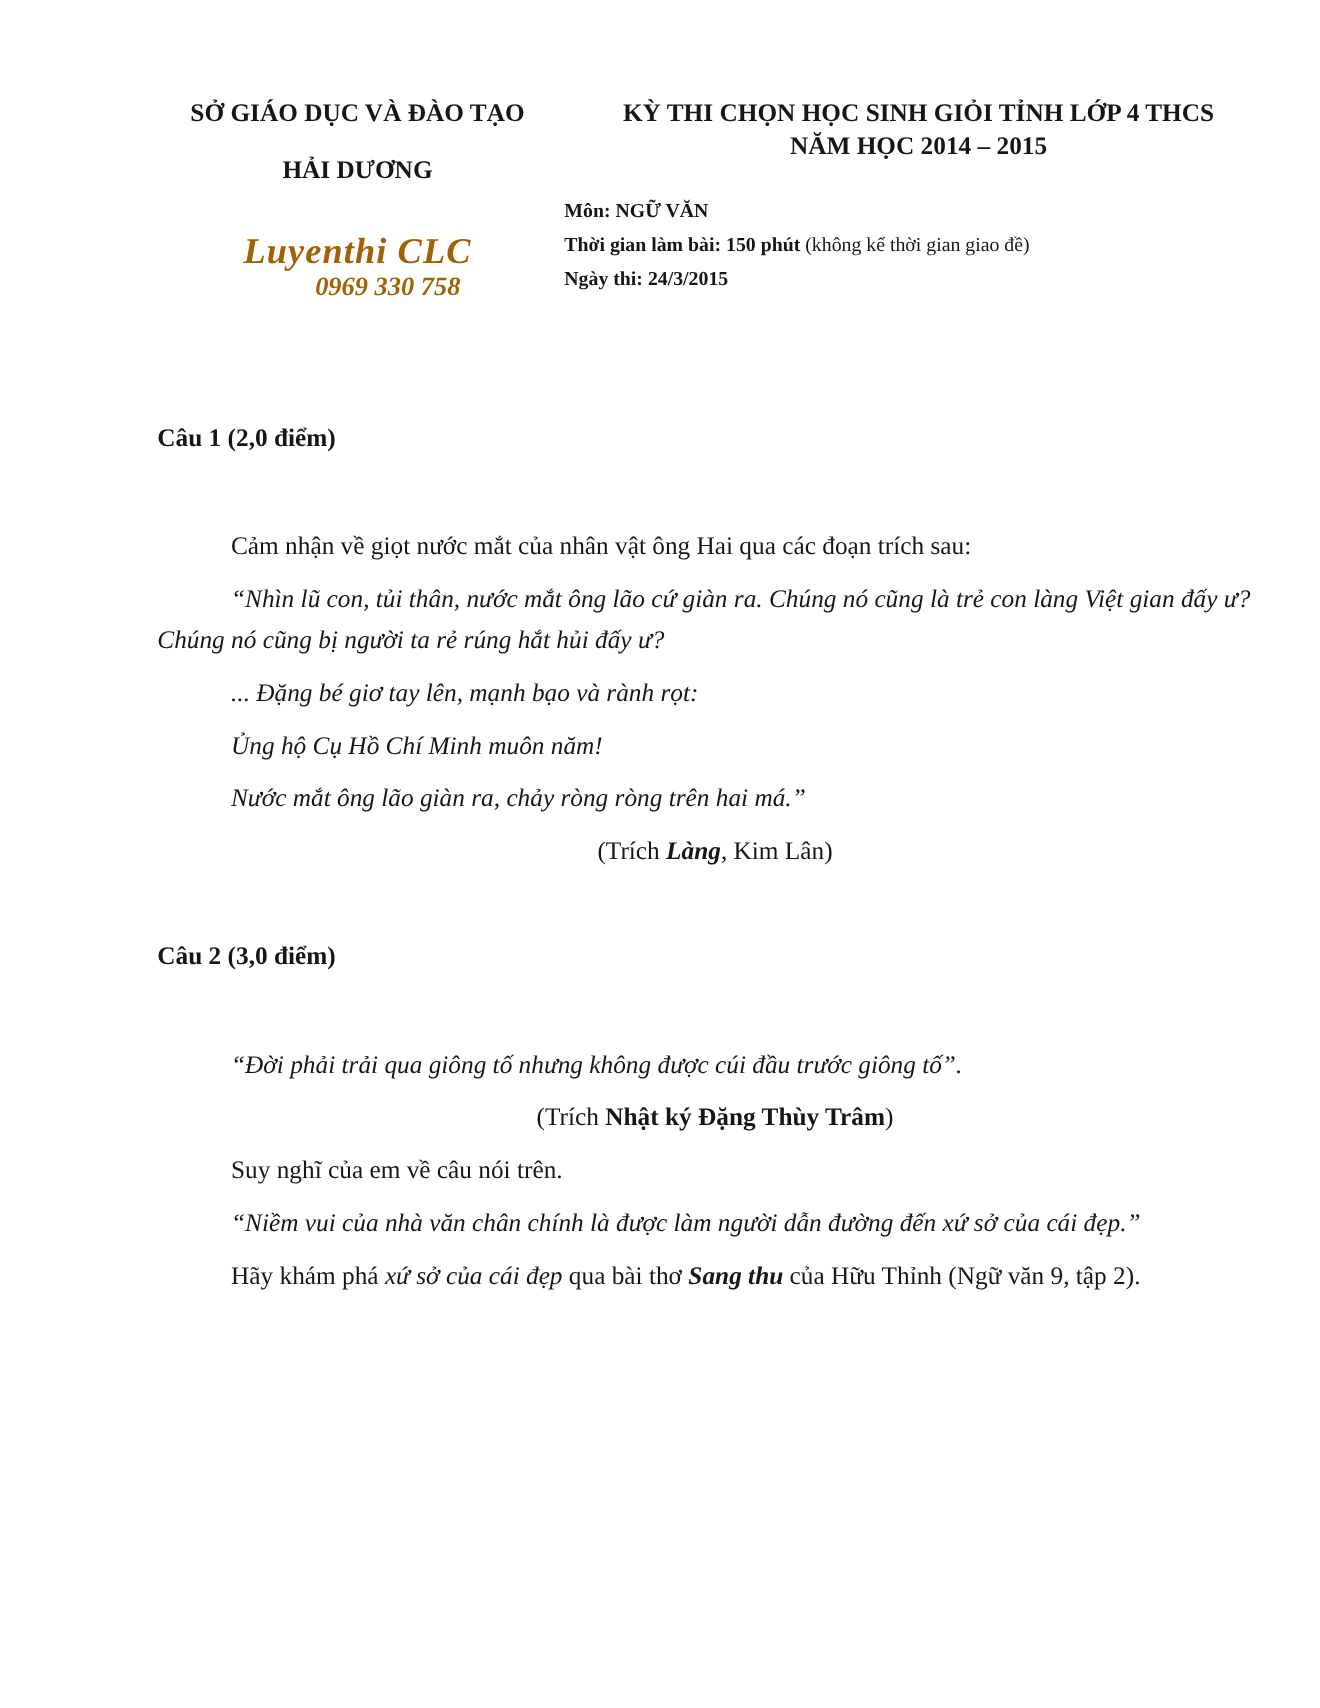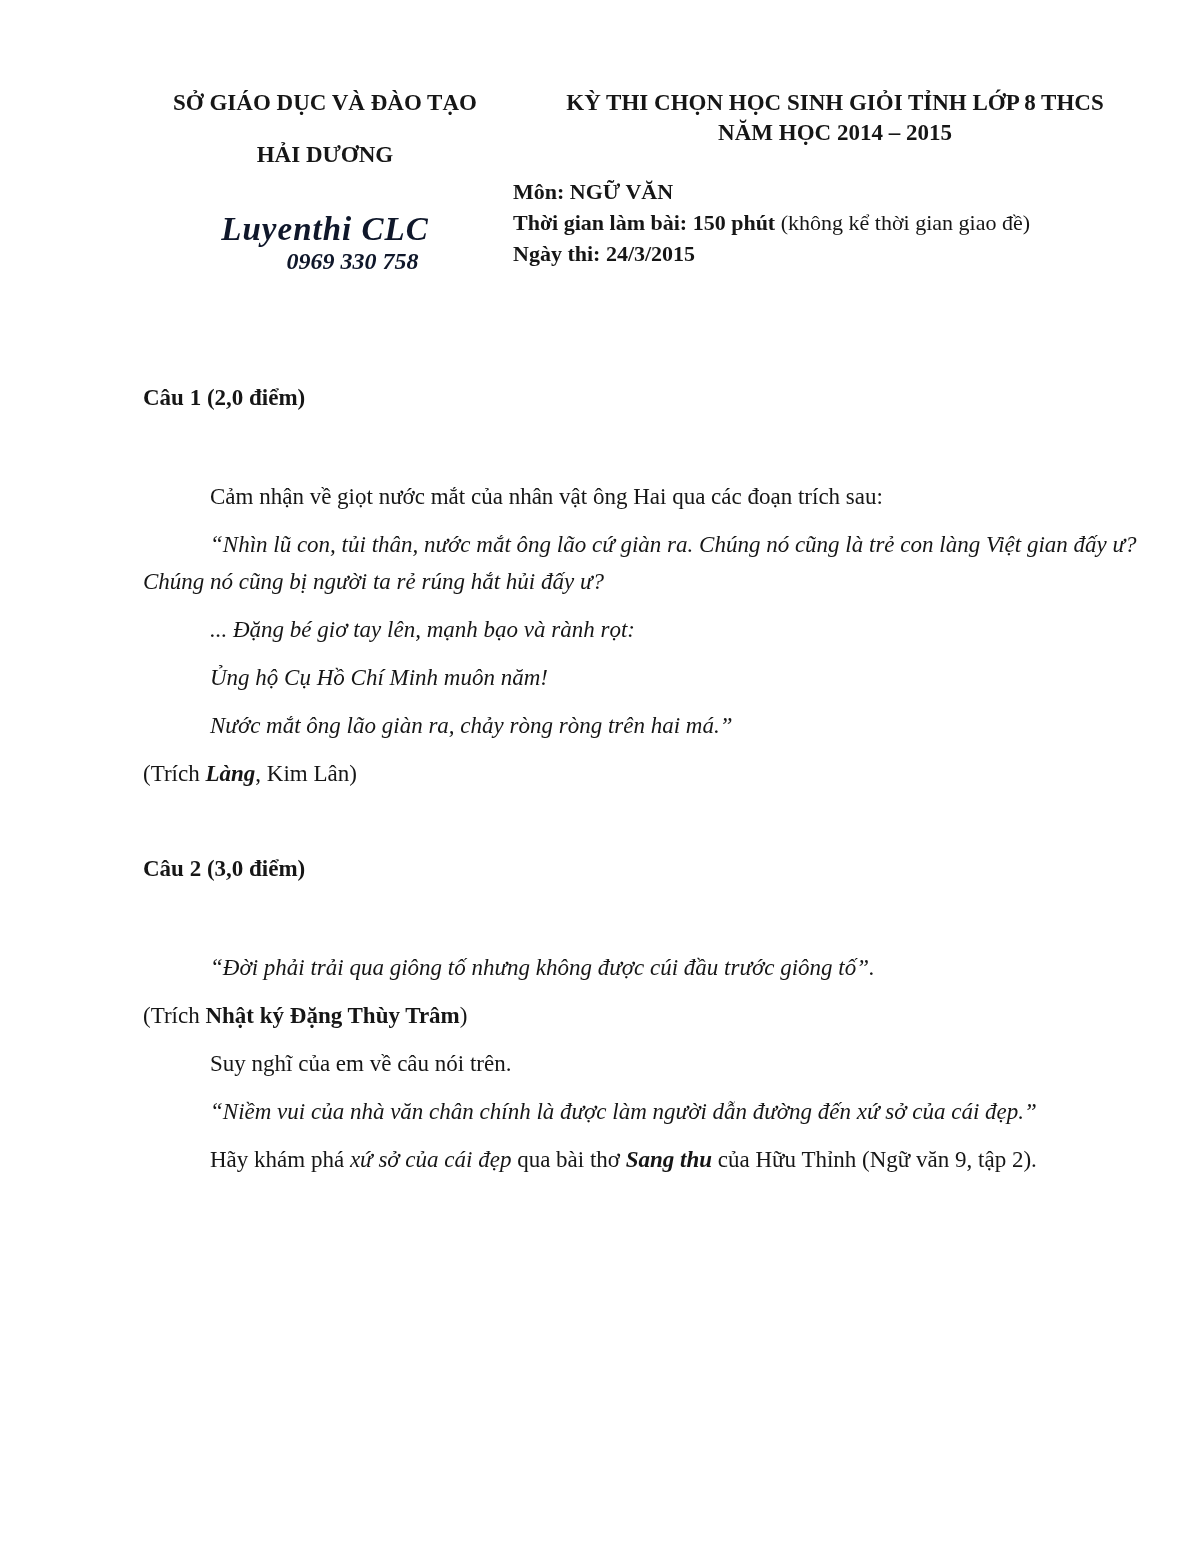--- a/index.html
+++ b/index.html
@@ -19,51 +19,51 @@
   .header { display: flex; align-items: flex-start; }
   .header-left { width: 364px; flex: 0 0 364px; text-align: center; }
   .dept { font-weight: bold; font-size: 23px; line-height: 30px; }
   .dept2 { margin-top: 22px; }
   .logo { margin-top: 40px; font-style: italic; font-weight: bold; }
   .logo-text { font-size: 33px; line-height: 38px; letter-spacing: 1px; }
   .logo-phone { font-size: 24px; line-height: 26px; margin-left: 55px; }
   .header-right { flex: 1 1 auto; padding-left: 6px; }
   .exam-title { font-weight: bold; font-size: 23px; text-align: center; line-height: 30px; }
   .exam-meta { margin-top: 28px; text-align: left; }
-  .meta-line { font-size: 22px; line-height: 31px; }
+  .meta-line { font-size: 18px; line-height: 31px; }
   .bold { font-weight: bold; }
   .italic { font-style: italic; }
   
   .para { margin: 0 0 11px 0; line-height: 37px; }
   .indent { text-indent: 67px; }
-  .cite { text-align: left; }
+  .cite { text-align: center; }
   .q-heading {
     font-size: 23px; font-weight: bold;
     line-height: 37px;
     margin: 58px 0 62px 0;
   }
   .q-heading.first { margin-top: 105px; }
   .footer-line { text-align: center; margin-top: 14px; line-height: 37px; }
 </style>
 </head>
 <body>
 
 <div class="page">
 
   <header class="header">
     <div class="header-left">
       <div class="dept">SỞ GIÁO DỤC VÀ ĐÀO TẠO</div>
       <div class="dept dept2">HẢI DƯƠNG</div>
-      <div class="logo" style="color: #0f172a;">
+      <div class="logo" style="color: #a16207;">
         <div class="logo-text">Luyenthi CLC</div>
         <div class="logo-phone">0969 330 758</div>
       </div>
     </div>
     <div class="header-right">
-      <div class="exam-title">KỲ THI CHỌN HỌC SINH GIỎI TỈNH LỚP 8 THCS</div>
+      <div class="exam-title">KỲ THI CHỌN HỌC SINH GIỎI TỈNH LỚP 4 THCS</div>
       <div class="exam-title">NĂM HỌC 2014 – 2015</div>
       <div class="exam-meta">
         <div class="meta-line bold">Môn: NGỮ VĂN</div>
         <div class="meta-line"><span class="bold">Thời gian làm bài: 150 phút</span><span> (không kể thời gian giao đề)</span></div>
         <div class="meta-line bold">Ngày thi: 24/3/2015</div>
       </div>
     </div>
   </header>
 
   <main>

